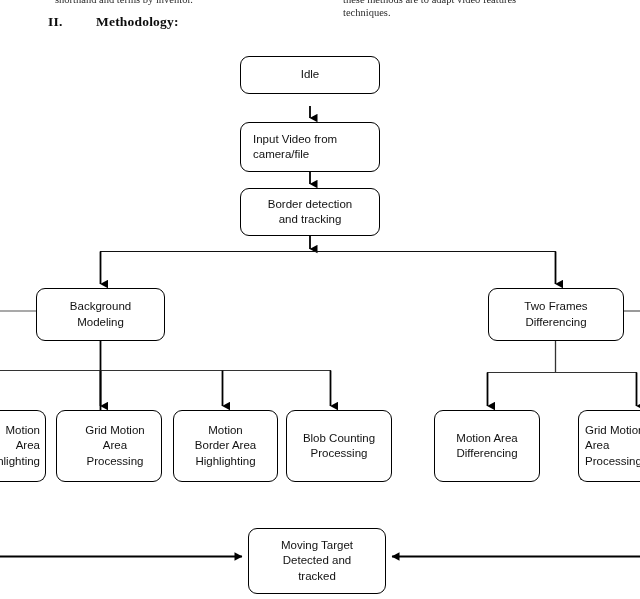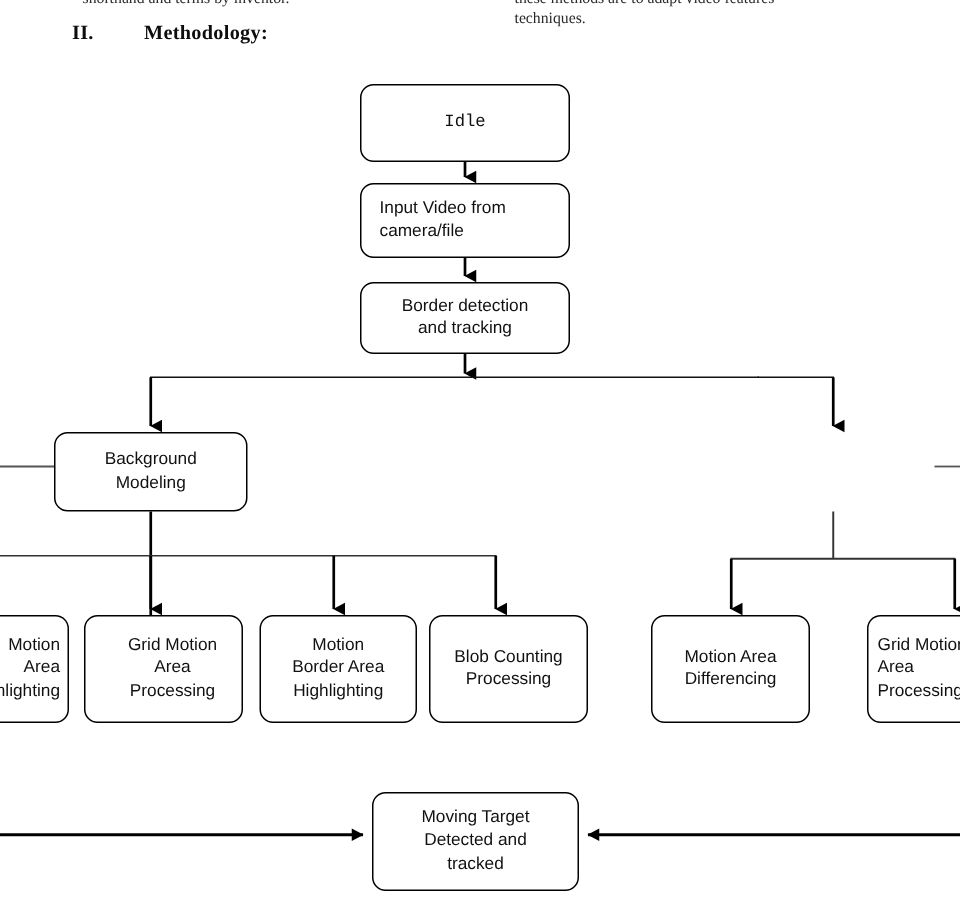--- a/index.html
+++ b/index.html
@@ -147,31 +147,33 @@
     <line x1="555.5" y1="341" x2="555.5" y2="372.5" stroke="#333" stroke-width="1.3"></line>
     <line x1="487" y1="372.5" x2="637" y2="372.5" stroke="#333" stroke-width="1.2"></line>
     <line x1="487.5" y1="372.5" x2="487.5" y2="406" stroke="#000" stroke-width="1.8" marker-end="url(#ah-down)"></line>
     <line x1="636.5" y1="372.5" x2="636.5" y2="406" stroke="#000" stroke-width="1.8" marker-end="url(#ah-down)"></line>
 
     <line x1="0" y1="556.5" x2="242" y2="556.5" stroke="#000" stroke-width="1.9" marker-end="url(#ah-right)"></line>
 
     <line x1="640" y1="556.5" x2="392" y2="556.5" stroke="#000" stroke-width="1.9" marker-end="url(#ah-left)"></line>
   </svg>
 
-  <div class="node" style="left:240px; top:56px; width:140px; height:52px;font-family:Liberation Mono, monospace;">Idle</div>
+  <div class="node" style="left:240px; top:56px; width:140px; height:38px;">Idle</div>
 
   <div class="node" style="left:240px; top:122px; width:140px; height:50px; justify-content:flex-start; text-align:left; padding-left:12px;">Input Video from
 camera/file</div>
 
   <div class="node" style="left:240px; top:188px; width:140px; height:48px;">Border detection
 and tracking</div>
 
   <div class="node" style="left:36px; top:288px; width:129px; height:53px;">Background
 Modeling</div>
 
+  <div class="node" style="left:488px; top:288px; width:136px; height:53px;">Two Frames
+Differencing</div>
 
   <div class="node clipped-left" style="left:-42px; top:410px; width:88px; height:72px;">Motion
 Area
 Highlighting</div>
 
   <div class="node" style="left:56px; top:410px; width:106px; height:72px;padding-left:16px;">Grid Motion
 Area
 Processing</div>
 
   <div class="node" style="left:173px; top:410px; width:105px; height:72px;">Motion

